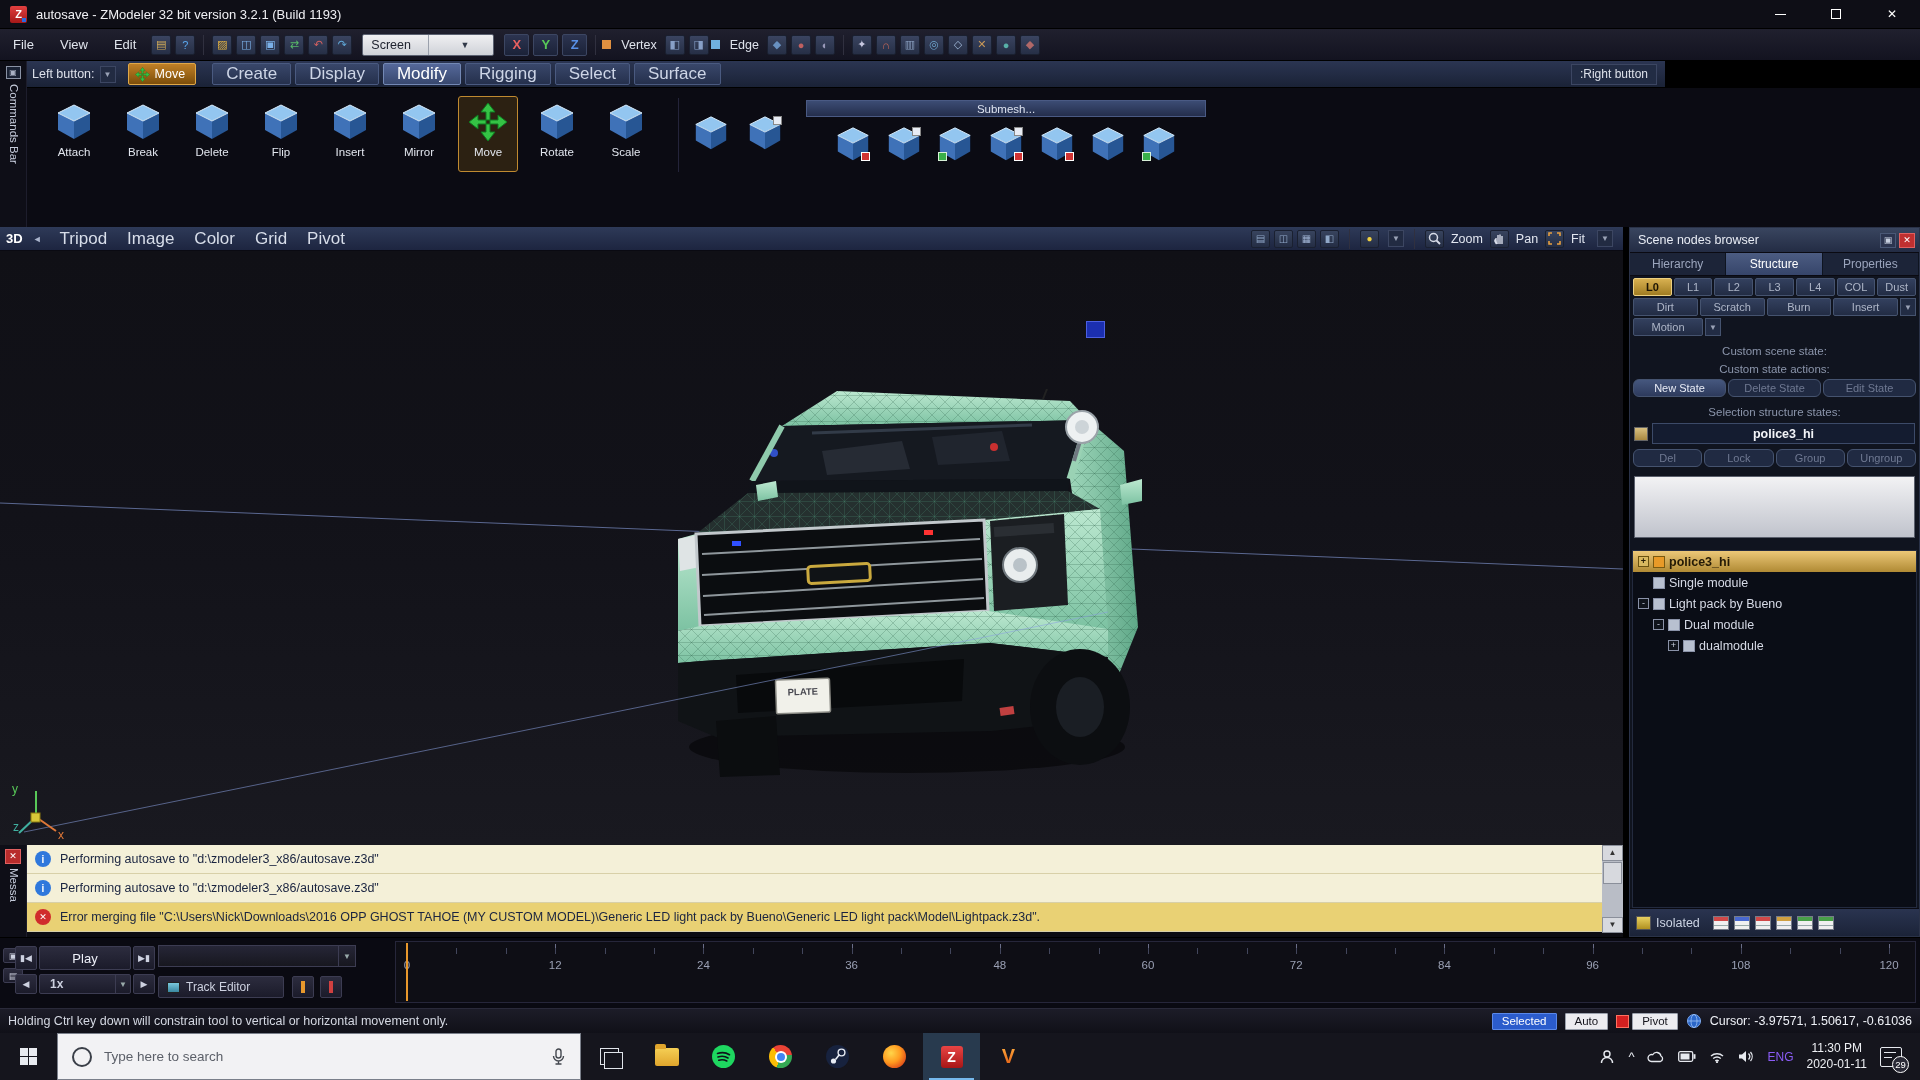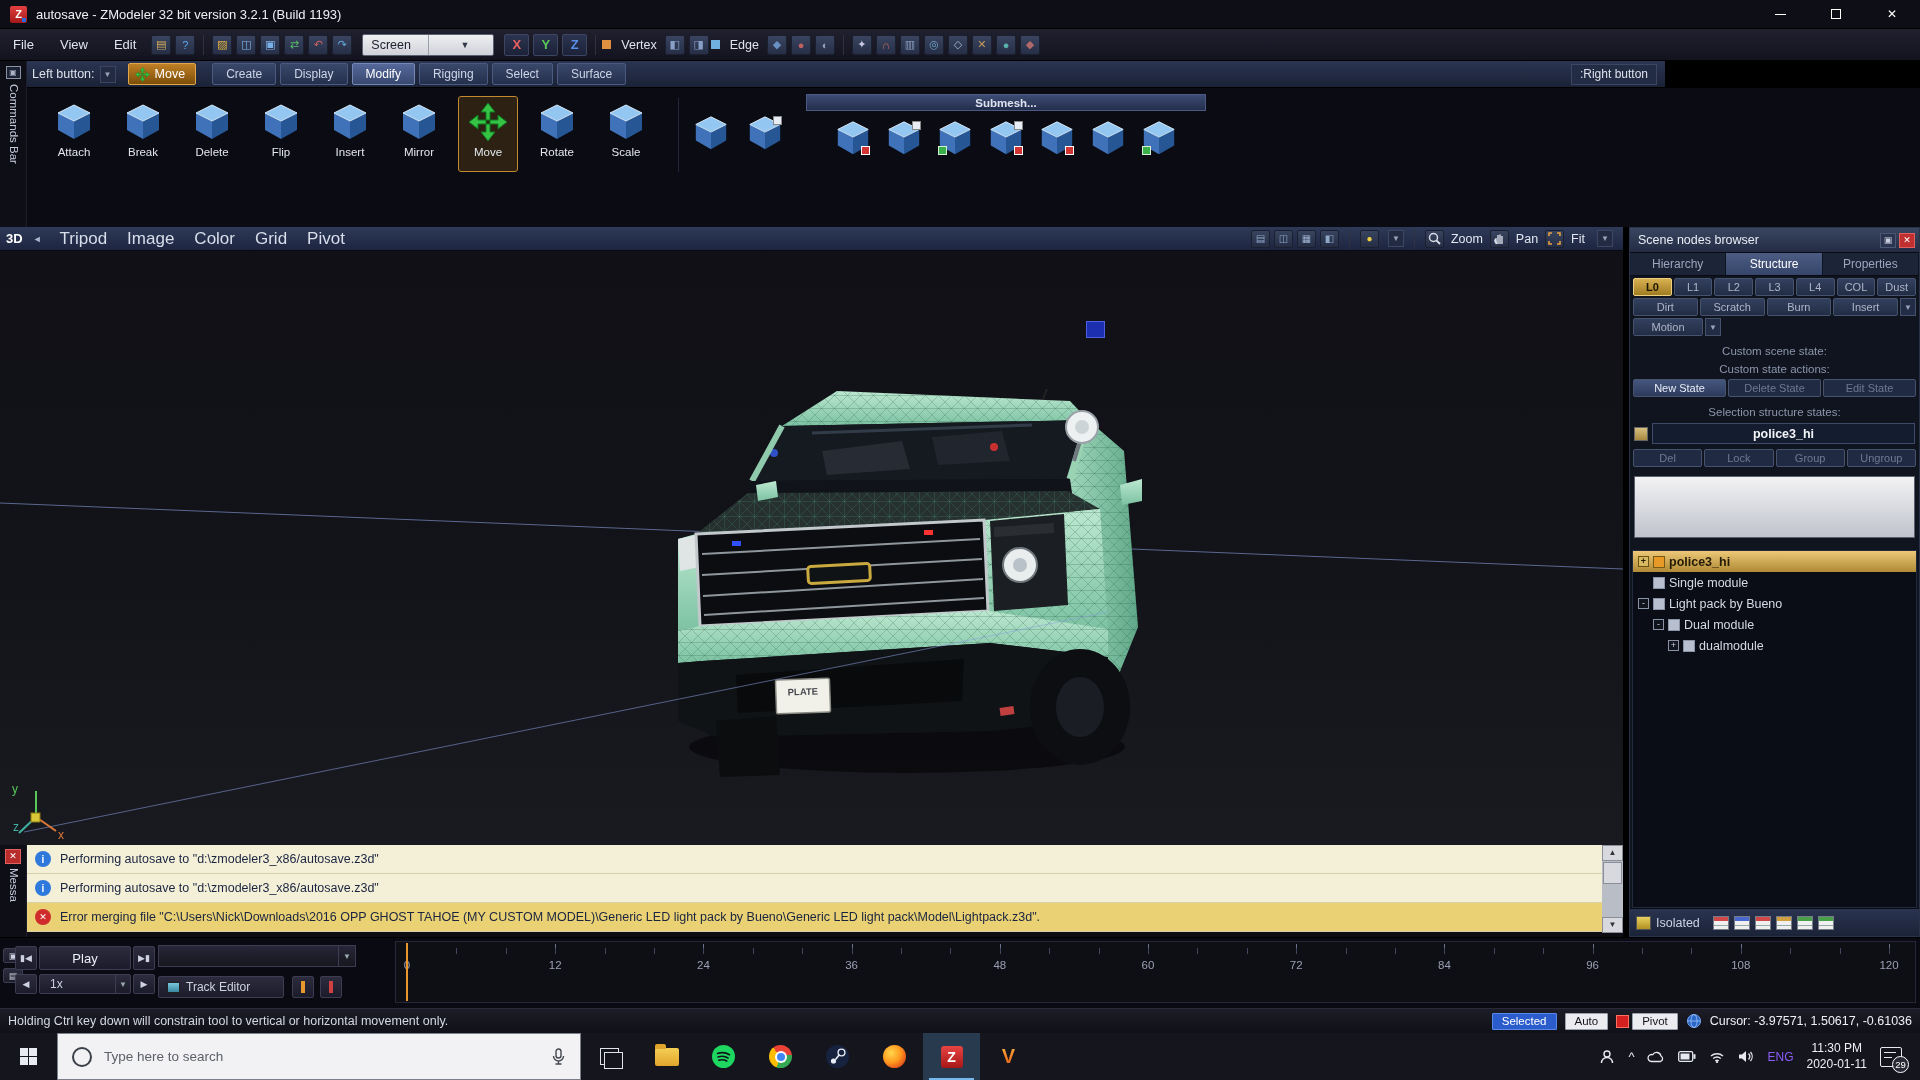--- a/index.html
+++ b/index.html
@@ -26,36 +26,36 @@
   .axisbtn{width:25px;height:22px;margin:0 2px;background:linear-gradient(#2c3450,#1b2238);border:1px solid #3c4662;border-radius:2px;font-weight:bold;font-size:13px;display:flex;align-items:center;justify-content:center;}
   .mode-label{font-size:12.5px;color:#dfe3ec;margin:0 6px;}
   .mini-sq{width:9px;height:9px;display:inline-block;margin-right:4px;}
   
   .toolrow{position:absolute;left:0;top:61px;width:1665px;height:27px;background:linear-gradient(#2b3552,#1a2236);border-bottom:1px solid #000;display:flex;align-items:center;}
   .lb-label{margin-left:32px;color:#dde1ea;}
   .dd-box{width:16px;height:17px;margin-left:5px;background:#222b42;border:1px solid #3c4662;color:#9aa2b6;font-size:8px;display:flex;align-items:center;justify-content:center;}
   .movebtn{height:22px;margin-left:12px;padding:0 10px 0 6px;background:linear-gradient(#c08026,#7c4e0a);border:1px solid #e0a848;border-radius:2px;display:flex;align-items:center;gap:5px;color:#fff;}
   .movebtn .cross-slot{width:15px;height:15px;display:block;}
   .tabs{display:flex;gap:4px;margin-left:16px;}
-  .tab{height:22px;padding:0 13px;background:linear-gradient(#39476a,#25304c);border:1px solid #4a5a80;border-radius:2px;color:#cdd5e6;display:flex;align-items:center;font-size:12px;}
+  .tab{height:22px;padding:0 13px;background:linear-gradient(#39476a,#25304c);border:1px solid #4a5a80;border-radius:2px;color:#cdd5e6;display:flex;align-items:center;font-size:17px;}
   .tab.sel{background:linear-gradient(#55689a,#38486e);color:#fff;border-color:#7388b4;}
   .rb-label{margin-left:auto;margin-right:8px;height:21px;padding:0 8px;background:#222c44;border:1px solid #3c4662;display:flex;align-items:center;color:#dde1ea;font-size:12px;}
   
   .ribbon{position:absolute;left:0;top:88px;width:1920px;height:139px;background:#0b0b13;}
   .ribbon-tools{position:absolute;left:44px;top:8px;display:flex;gap:9px;}
   .tool{width:60px;height:76px;display:flex;flex-direction:column;align-items:center;padding-top:5px;border:1px solid transparent;border-radius:3px;}
   .tool.active{background:#2c2112;border-color:#c08a30;}
   .ric{width:40px;height:40px;display:block;}
   .tool .cross-slot{display:none;}
   .tool.active .cross-slot{display:block;}
   .tool-label{margin-top:4px;font-size:11.5px;color:#e2e6ee;}
   .rib-sep{position:absolute;left:678px;top:10px;width:1px;height:74px;background:#24243a;}
   .rib-extra{position:absolute;left:692px;top:26px;display:flex;gap:16px;}
   .sic{width:38px;height:38px;display:block;position:relative;}
-  .submesh{position:absolute;left:806px;top:6px;width:400px;font-weight:bold;}
+  .submesh{position:absolute;left:806px;top:12px;width:400px;}
   .submesh-hd{height:17px;background:linear-gradient(#3c4c74,#242e4c);border:1px solid #4a5a84;color:#dde3f0;font-size:11.5px;display:flex;align-items:center;justify-content:center;}
   .submesh-icons{display:flex;gap:13px;margin-top:8px;justify-content:center;}
   .ov-r{position:absolute;right:2px;bottom:2px;width:9px;height:9px;background:#d23434;border:1px solid #fff;}
   .ov-w{position:absolute;right:2px;top:2px;width:9px;height:9px;background:#e8ecf4;border:1px solid #888;}
   .ov-g{position:absolute;left:2px;bottom:2px;width:9px;height:9px;background:#39b049;border:1px solid #d8f0d8;}
   
   .cmd-strip{position:absolute;left:0;top:61px;width:27px;height:166px;background:#0e0e17;border-right:1px solid #1d1d2c;}
   .strip-ico{width:15px;height:13px;margin:5px auto;border:1px solid #8a92a4;background:#1a2234;color:#aab2c4;font-size:8px;line-height:11px;text-align:center;}
   .vtext{writing-mode:vertical-rl;font-size:11.5px;color:#c4cada;margin:4px auto;display:block;text-align:left;width:14px;}
   
@@ -73,21 +73,21 @@
   .sp-header .t{flex:1;color:#e8ecf4;font-size:12.5px;}
   .sp-hbtn{width:16px;height:15px;margin-left:3px;background:#2c3550;border:1px solid #4a5876;color:#c8d0e0;font-size:9px;display:flex;align-items:center;justify-content:center;}
   .sp-hbtn.close{background:#c03030;border-color:#e06060;color:#fff;}
   .sp-tabs{display:flex;height:23px;border-bottom:1px solid #0a0a12;}
   .sp-tab{flex:1;display:flex;align-items:center;justify-content:center;background:#1c2438;color:#9ba5bd;font-size:12px;border-right:1px solid #0e1420;}
   .sp-tab.sel{background:linear-gradient(#4c5c82,#36456a);color:#fff;}
   .sp-row{display:flex;gap:2px;margin:2px 3px 0 3px;align-items:center;}
   .sp-row .rep{display:flex;gap:2px;flex:1;}
   .spb{flex:1;height:18px;background:linear-gradient(#33405e,#222c44);border:1px solid #45536f;color:#aeb6c8;font-size:11px;display:flex;align-items:center;justify-content:center;border-radius:2px;white-space:nowrap;}
   .spb.active{background:linear-gradient(#d8b050,#a07c22);border-color:#ecd080;color:#1c1404;font-weight:bold;}
-  .spb.dim{color:#6f7992;background:#202a42;}
+  .spb.dim{color:#6f7992;background:#202a42;border-radius:6px;}
   .spb.on{background:linear-gradient(#45577e,#2d3a5c);color:#e8ecf6;}
   .sp-dd{width:16px;height:18px;background:#222c44;border:1px solid #45536f;color:#9aa2b6;font-size:8px;display:flex;align-items:center;justify-content:center;}
   .sp-caption{margin-top:9px;text-align:center;color:#8b95ab;font-size:11.5px;}
   .sel-row{display:flex;align-items:center;margin:5px 4px 0 4px;gap:4px;}
   .sel-ic{width:14px;height:14px;background:linear-gradient(#d8c080,#a88840);border:1px solid #666;}
   .sel-box{flex:1;height:21px;background:#141c30;border:1px solid #3c4a68;display:flex;align-items:center;justify-content:center;color:#f2f4f8;font-weight:bold;font-size:12.5px;}
   .graybox{margin:9px 4px 0 4px;height:62px;background:linear-gradient(#f2f2f4,#c0c3cc);border:1px solid #5a5f6c;}
   .tree{margin:12px 2px 0 2px;flex:1;background:#0a0d16;border:1px solid #232a3e;overflow:hidden;}
   .tree-row{height:21px;display:flex;align-items:center;gap:4px;color:#d6dae6;font-size:12.5px;}
   .tree-row.sel{background:linear-gradient(#ecc878,#b08a34);color:#241a06;font-weight:bold;}
@@ -114,21 +114,21 @@
   .msgicon.err::after{content:"✕";font-size:9px;}
   .msg-scroll{position:absolute;right:0;top:0;width:21px;height:88px;background:#b9bdc6;display:flex;flex-direction:column;justify-content:space-between;}
   .scr-btn{height:16px;background:#d7d9de;border:1px solid #8a8f9a;color:#333;font-size:8px;text-align:center;line-height:14px;}
   .scr-thumb{position:absolute;left:1px;top:17px;width:19px;height:22px;background:#d7d9de;border:1px solid #8a8f9a;}
   
   .playbar{position:absolute;left:0;top:937px;width:1920px;height:71px;background:#0a0a12;border-top:1px solid #000;}
   .pb-btn{position:absolute;background:linear-gradient(#2c2c3e,#1b1b2a);border:1px solid #3c3c52;color:#cdd1e0;display:flex;align-items:center;justify-content:center;border-radius:2px;font-size:9px;}
   .pb-play{font-size:13px;color:#eef0f8;}
   .pb-select{position:absolute;left:158px;top:7px;width:198px;height:22px;background:linear-gradient(#262637,#17171f);border:1px solid #3c3c52;display:flex;align-items:center;}
   .pb-select .arr{margin-left:auto;width:17px;height:100%;border-left:1px solid #3c3c52;display:flex;align-items:center;justify-content:center;color:#9aa;font-size:8px;}
-  .speed{justify-content:flex-start;padding-left:10px;font-size:12px;}
+  .speed{justify-content:flex-start;padding-left:10px;font-size:12px;font-weight:bold;}
   .speed .arr{margin-left:auto;width:15px;align-self:stretch;display:flex;align-items:center;justify-content:center;color:#9aa;font-size:8px;border-left:1px solid #3c3c52;}
   .te-ic{width:13px;height:11px;background:linear-gradient(#7ac8dc,#3a88a0);border:1px solid #222;margin-right:6px;}
   .mark{width:4px;height:12px;}
   .timeline{position:absolute;left:395px;top:3px;width:1521px;height:62px;background:#0e0e15;border:1px solid #26263a;}
   .ticks-major{position:absolute;left:0;top:2px;right:0;height:10px;background-image:repeating-linear-gradient(90deg,#6a6e88 0,#6a6e88 1px,transparent 1px,transparent 148.2px);background-position:11px 0;}
   .ticks-minor{position:absolute;left:0;top:6px;right:0;height:6px;background-image:repeating-linear-gradient(90deg,#42465c 0,#42465c 1px,transparent 1px,transparent 49.4px);background-position:11px 0;}
   .tl-num{position:absolute;top:17px;transform:translateX(-50%);color:#9aa0b4;font-size:11.5px;}
   .tl-cursor{position:absolute;left:10px;top:1px;width:2px;height:58px;background:#e8982c;}
   
   .statusbar{position:absolute;left:0;top:1008px;width:1920px;height:25px;background:linear-gradient(#1c1c28,#101018);border-top:1px solid #2a2a3a;display:flex;align-items:center;}

